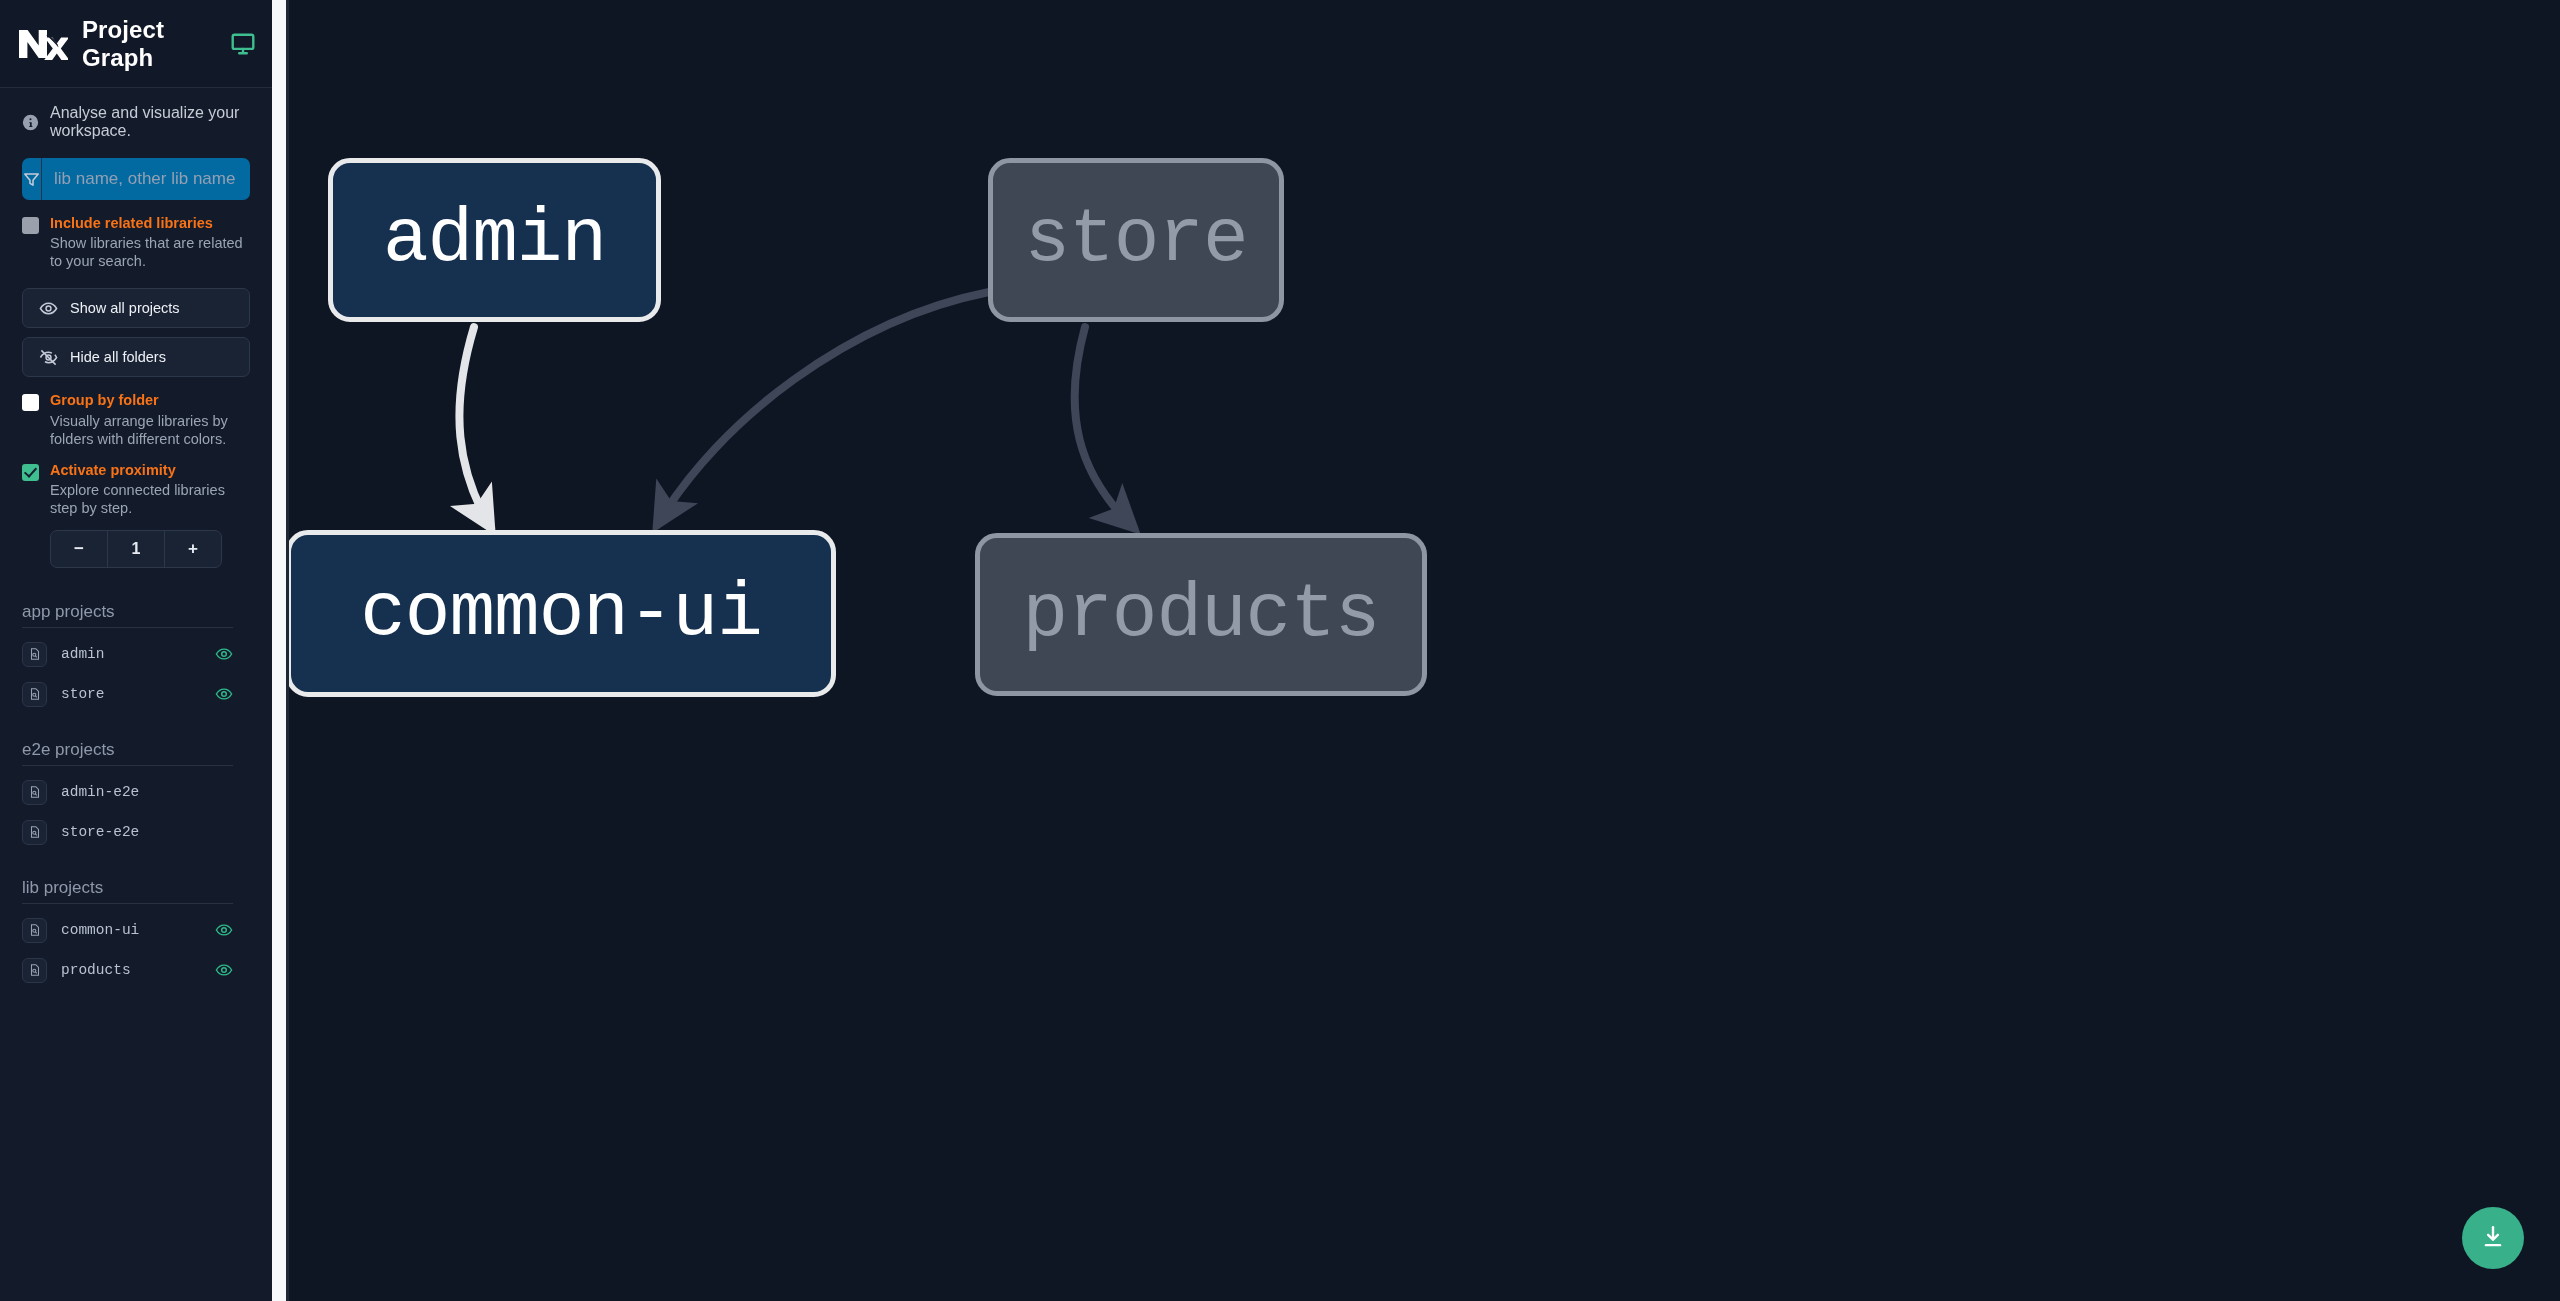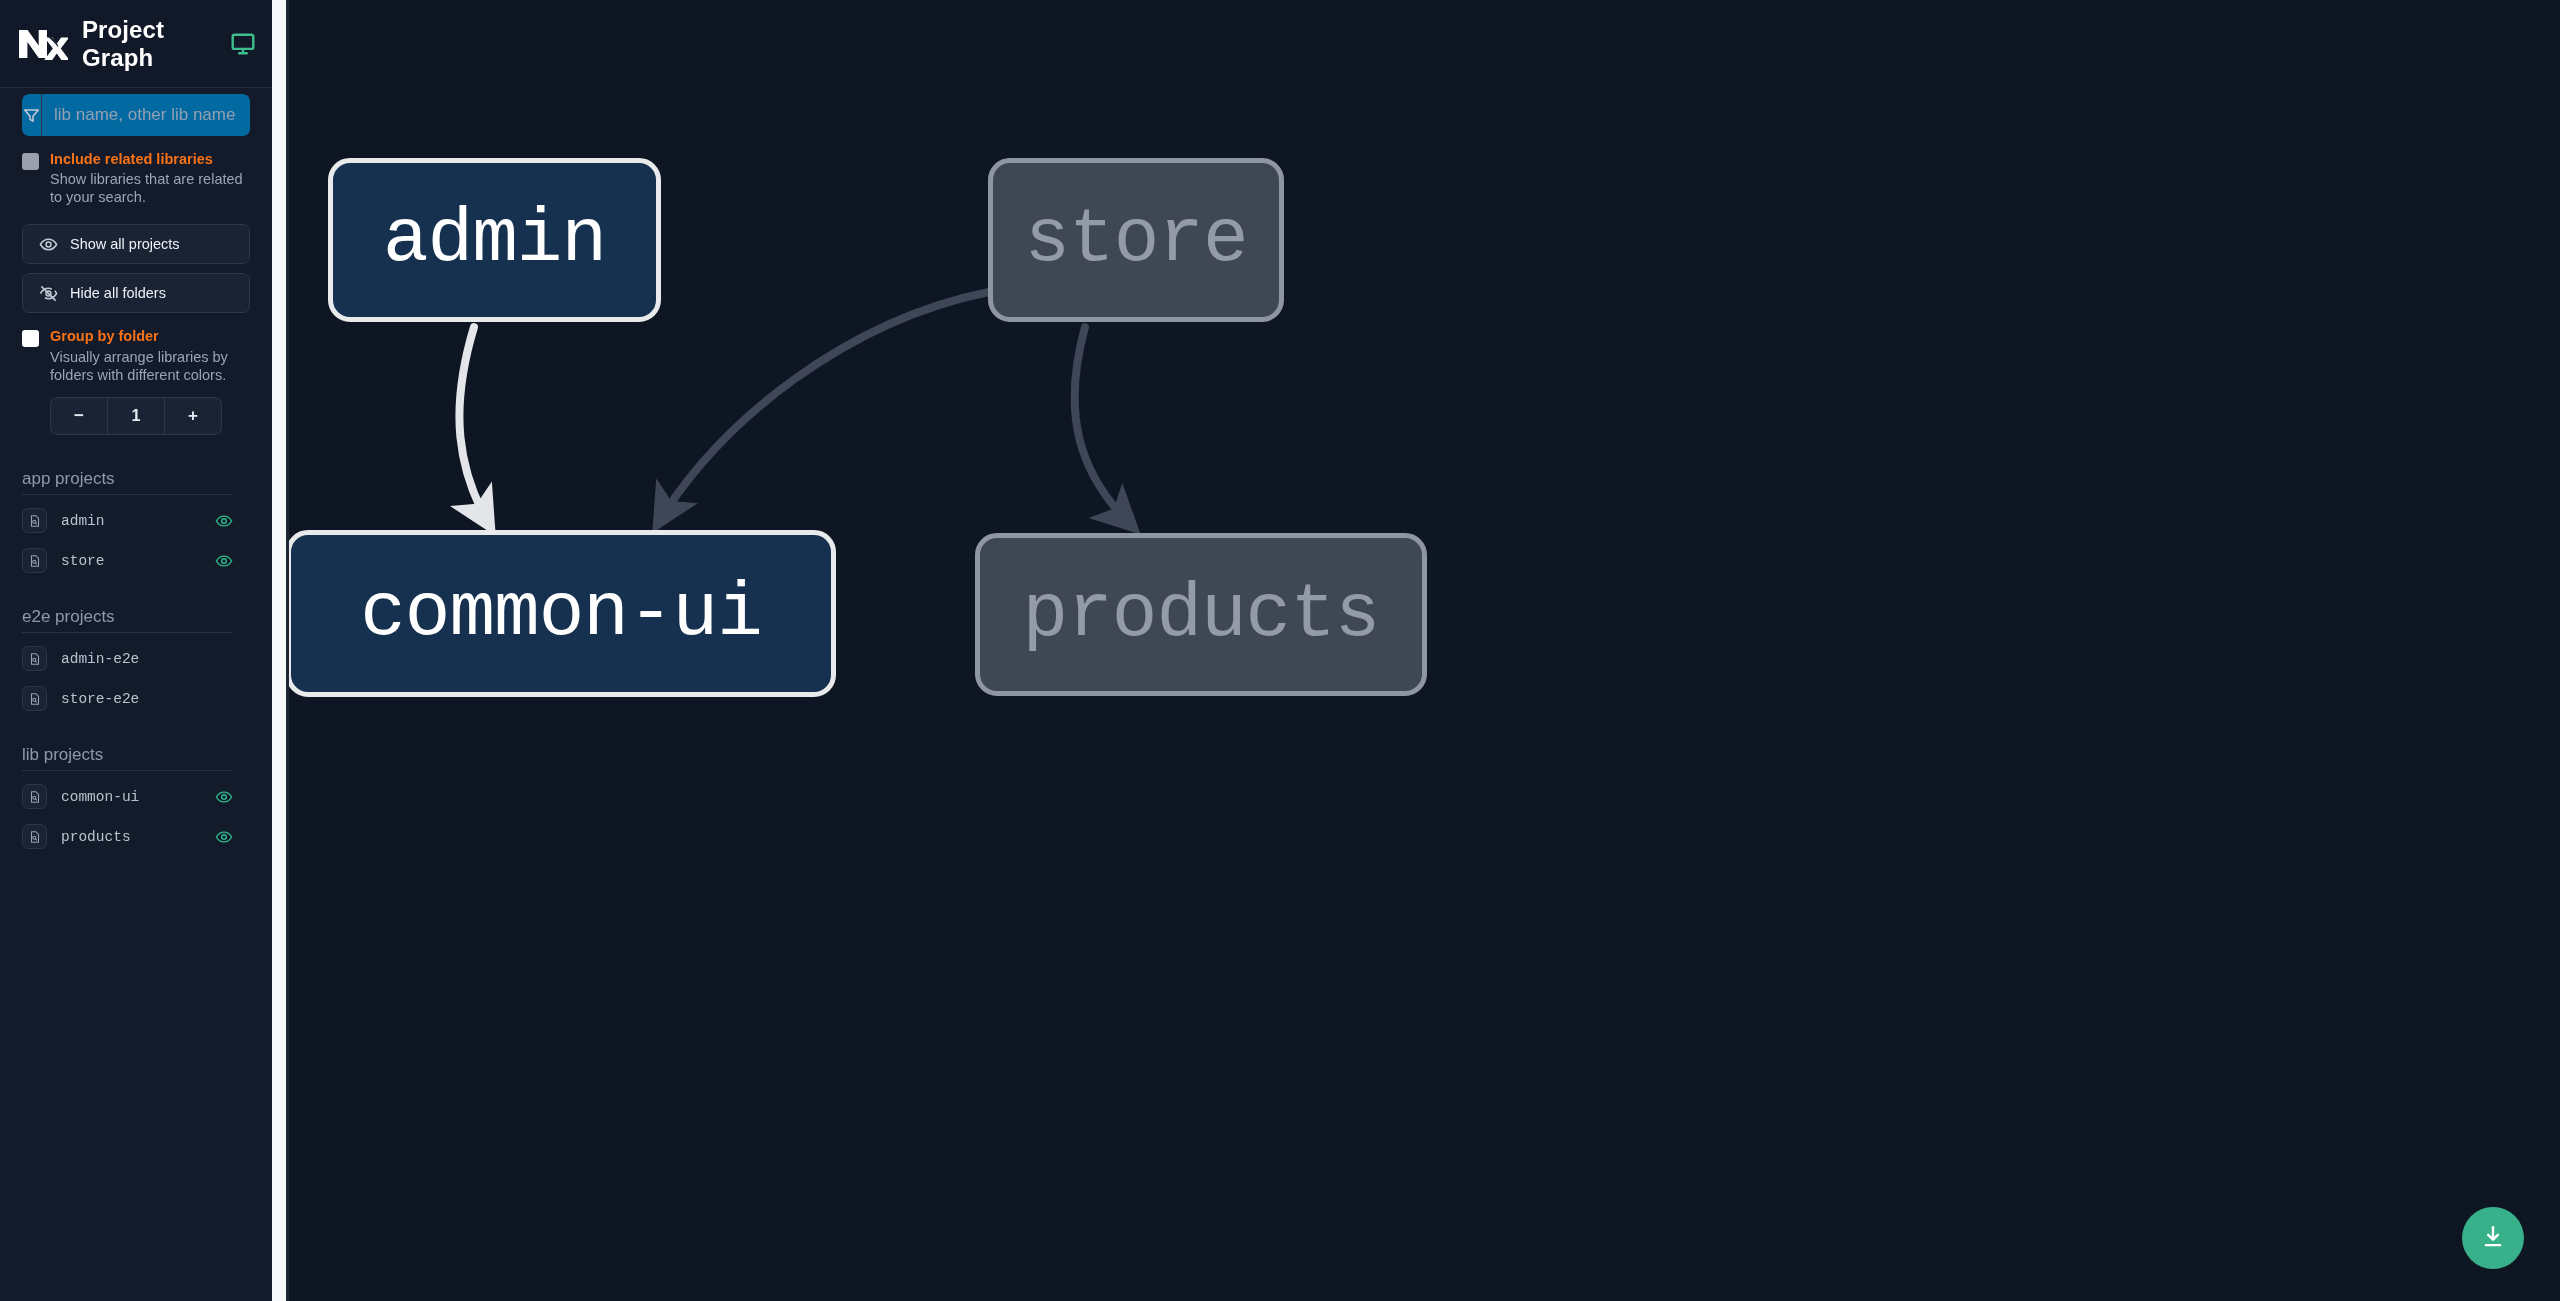--- a/index.html
+++ b/index.html
@@ -180,20 +180,28 @@
       </span>
       <span class="sb-title">Project Graph</span>
       <span class="monitor-icon">
         <svg viewBox="0 0 24 24" fill="none" stroke="currentColor" stroke-width="2.2" stroke-linecap="round" stroke-linejoin="round">
           <rect x="2.5" y="3.5" width="19" height="13" rx="1.6"></rect>
           <path d="M8.5 20.5h7M12 16.5v4"></path>
         </svg>
       </span>
     </div>
 
+    <div class="sb-tagline">
+      <span class="info-icon">
+        <svg viewBox="0 0 20 20" fill="currentColor">
+          <path d="M10 1a9 9 0 100 18 9 9 0 000-18zm0 4a1.2 1.2 0 110 2.4A1.2 1.2 0 0110 5zm1.4 10.2H8.6v-1h.8v-3.4h-.8v-1h2.8v4.4h.8v1z"></path>
+        </svg>
+      </span>
+      <span>Analyse and visualize your workspace.</span>
+    </div>
 
     <div class="sb-search-wrap">
       <div class="sb-search">
         <span class="filter-icon-box">
           <svg viewBox="0 0 24 24" fill="none" stroke="currentColor" stroke-width="1.9" stroke-linecap="round" stroke-linejoin="round">
             <path d="M3.5 5h17l-6.6 8v6.2l-3.8-2.3V13z"></path>
           </svg>
         </span>
         <input type="text" placeholder="lib name, other lib name" style="">
       </div>
@@ -230,20 +238,27 @@
     </div>
 
     <div class="chk-row">
       <span class="chk unchecked"></span>
       <span class="chk-txt">
         <span class="chk-label">Group by folder</span>
         <span class="chk-desc">Visually arrange libraries by folders with different colors.</span>
       </span>
     </div>
 
+    <div class="chk-row tight">
+      <span class="chk checked"></span>
+      <span class="chk-txt">
+        <span class="chk-label">Activate proximity</span>
+        <span class="chk-desc">Explore connected libraries step by step.</span>
+      </span>
+    </div>
 
     <div class="stepper-wrap">
       <div class="stepper">
         <button>−</button>
         <span class="sep"></span>
         <span class="val">1</span>
         <span class="sep"></span>
         <button>+</button>
       </div>
     </div>

